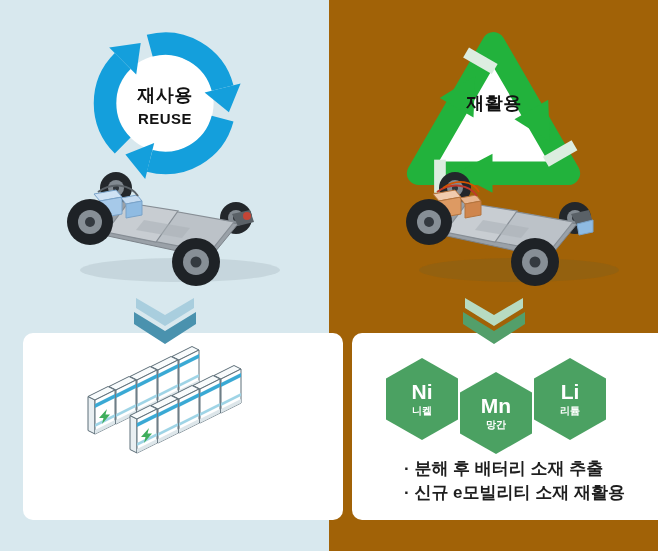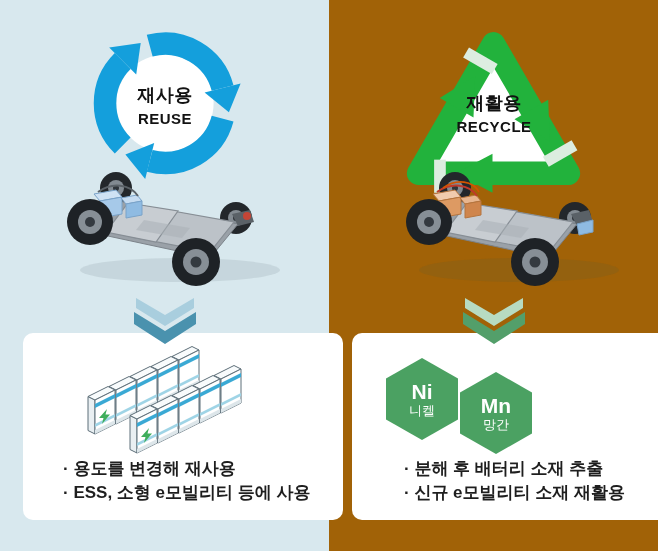--- a/index.html
+++ b/index.html
@@ -25,21 +25,21 @@
   .bullets-reuse { left:40px; }
   .bullets-recycle { left:52px; }
 
   .ess-svg { position:absolute; left:60px; top:12px; width:170px; height:112px; }
 
   .hex { position:absolute; width:72px; height:82px; background:#4ba162;
          clip-path:polygon(50% 0, 100% 25%, 100% 75%, 50% 100%, 0 75%, 0 25%);
          display:flex; flex-direction:column; align-items:center; justify-content:center;
          color:#ffffff; }
   .hex-symbol { font-size:21px; font-weight:800; line-height:23px; }
-  .hex-name { font-size:13px; font-weight:400; line-height:16px; }
+  .hex-name { font-size:10px; font-weight:700; line-height:16px; }
 </style>
 </head>
 <body>
 
 <div class="canvas">
 
   <div class="panel panel-reuse">
 
     <svg class="logo-svg" style="left:75px; top:16px; width:180px; height:180px" viewBox="0 0 200 200">
       <circle cx="100" cy="97" r="54" fill="#ffffff"></circle>
@@ -111,41 +111,36 @@
           <use href="#cab" x="33" y="45"></use>
         <use href="#cab" x="12" y="55"></use>
           <use href="#bolt" x="12" y="55"></use>
         <use href="#cab" x="138" y="34"></use>
           <use href="#cab" x="117" y="44"></use>
           <use href="#cab" x="96" y="54"></use>
           <use href="#cab" x="75" y="64"></use>
         <use href="#cab" x="54" y="74"></use>
           <use href="#bolt" x="54" y="74"></use>
       </svg>
-      <div class="bullets bullets-reuse">
-        <div>· 용도를 변경해 재사용</div>
-        <div>· ESS, 소형 e모빌리티 등에 사용</div>
-      </div>
     </div>
   </div>
 
   <div class="panel panel-recycle">
 
     <svg class="logo-svg" style="left:72px; top:27px; width:185px; height:166px" viewBox="0 0 190 170">
       <path d="M95,17 L172,150 L18,150 Z" fill="#ffffff" stroke="#22b23c" stroke-width="24" stroke-linejoin="round"></path>
       <g id="rarrow">
         <rect x="34" y="136" width="12" height="34" fill="#dcede0"></rect>
         <polygon points="94,130 94,170 56,150" fill="#22b23c"></polygon>
       </g>
       <use href="#rarrow" transform="rotate(120 95 105.7)"></use>
       <use href="#rarrow" transform="rotate(240 95 105.7)"></use>
     </svg>
     <div class="logo-text" style="top:92px">
       <div class="ko">재활용</div>
-      <div class="en">RECYCLE</div>
     </div>
 
     <svg class="car-svg" style="left:50px; top:158px; width:260px; height:140px" viewBox="0 0 260 140">
       <ellipse cx="140" cy="112" rx="100" ry="12" fill="rgba(60,90,70,0.12)"></ellipse>
       <circle cx="76" cy="30" r="16" fill="#23272b"></circle>
         <circle cx="76" cy="30" r="8" fill="#828a91"></circle>
         <circle cx="76" cy="30" r="3" fill="#2f353a"></circle>
       <circle cx="196" cy="60" r="16" fill="#23272b"></circle>
         <circle cx="196" cy="60" r="8" fill="#828a91"></circle>
         <circle cx="196" cy="60" r="3" fill="#2f353a"></circle>
@@ -176,20 +171,24 @@
 
     <div class="result-box">
       <div class="hex" style="left:34px; top:25px">
         <div class="hex-symbol">Ni</div>
         <div class="hex-name">니켈</div>
       </div>
       <div class="hex" style="left:108px; top:39px">
         <div class="hex-symbol">Mn</div>
         <div class="hex-name">망간</div>
       </div>
+      <div class="hex" style="left:182px; top:25px">
+        <div class="hex-symbol">Li</div>
+        <div class="hex-name">리튬</div>
+      </div>
       <div class="bullets bullets-recycle">
         <div>· 분해 후 배터리 소재 추출</div>
         <div>· 신규 e모빌리티 소재 재활용</div>
       </div>
     </div>
   </div>
 
 </div>
 
 </body></html>

